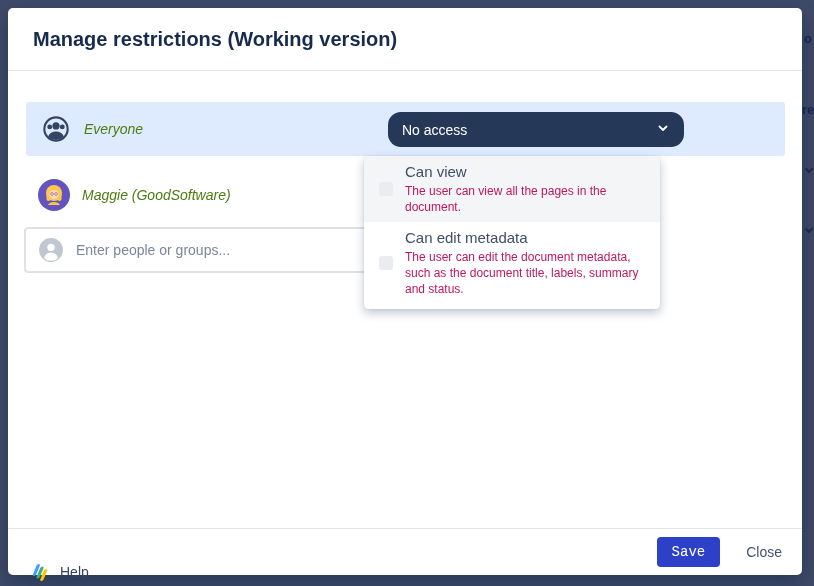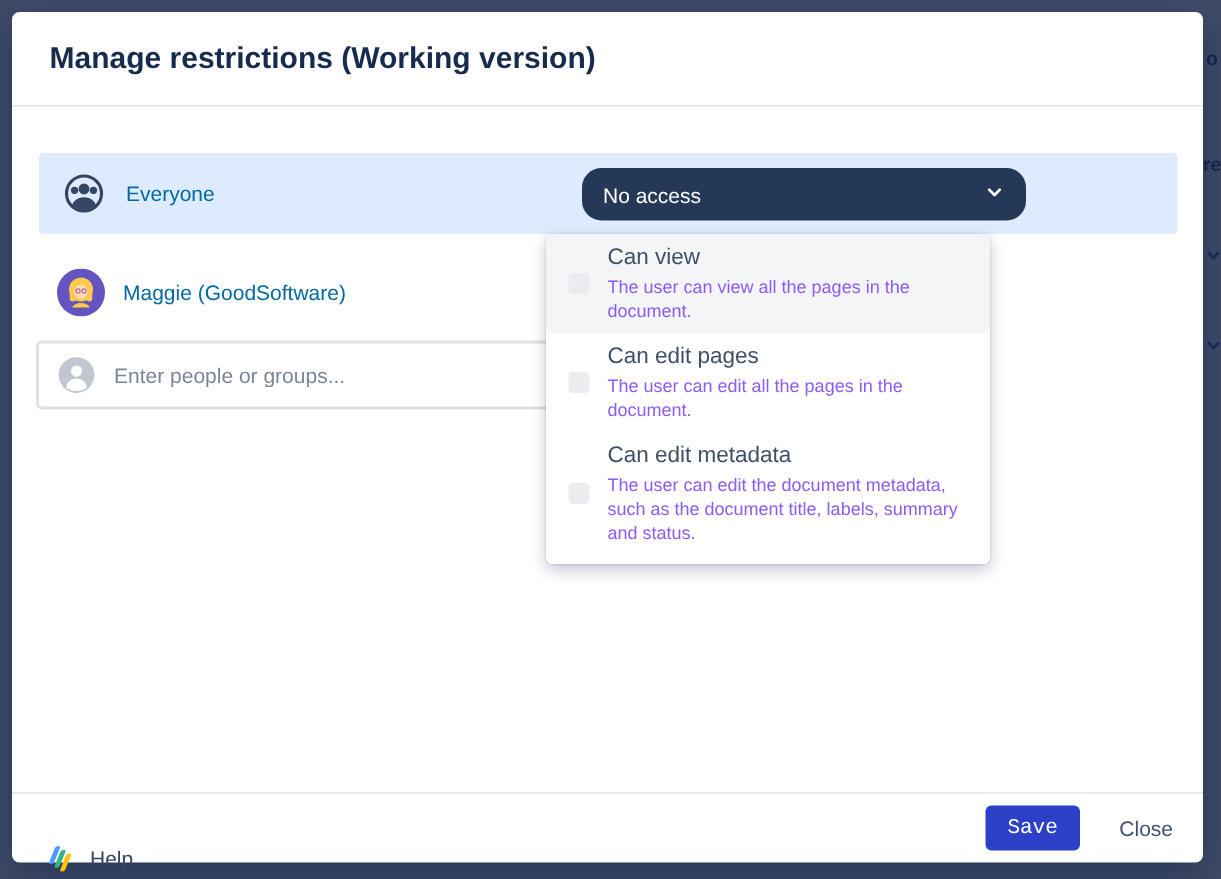--- a/index.html
+++ b/index.html
@@ -31,21 +31,21 @@
 
   .row-everyone {
     position:absolute; left:18px; top:94px; width:759px; height:54px;
     background:#deebff; border-radius:3px;
     display:flex; align-items:center; padding-left:14px; cursor:pointer;
   }
   .row-user {
     position:absolute; left:18px; top:160px; width:360px; height:54px;
     display:flex; align-items:center; padding-left:12px; cursor:pointer;
   }
-  .row-label { font-size:14px; color:#0369a1; margin-left:12px; }
+  .row-label { font-size:14px; color:#4d7c0f; margin-left:12px;font-style:italic; }
   .icon-slot { width:32px; height:32px; display:flex; align-items:center; justify-content:center; }
 
   .access-btn {
     position:absolute; left:380px; top:104px; width:296px; height:35px;
     background:#253858; color:#ffffff; border:none; border-radius:13px;
     font-family:inherit; font-size:14px; text-align:left; padding:0 14px;
     display:flex; align-items:center; justify-content:space-between; cursor:pointer;
   }
 
   .search-box {
@@ -68,21 +68,21 @@
   .menu-item {
     display:flex; align-items:center; padding:7px 14px 7px 15px; cursor:pointer;
   }
   .menu-item.highlighted { background:#f4f5f7; }
   .menu-check {
     width:14px; height:14px; background:#ebecf0; border-radius:3px;
     flex:0 0 14px; margin-right:12px;
   }
   .menu-text { width:242px; }
   .menu-item-title { font-size:15px; color:#3f4f66; line-height:1.25; }
-  .menu-item-desc { font-size:12px; color:#8b5cf6; line-height:1.35; margin-top:1px; }
+  .menu-item-desc { font-size:12px; color:#be185d; line-height:1.35; margin-top:1px; }
 
   .modal-footer {
     position:absolute; left:0; top:520px; width:100%; height:47px;
     border-top:1px solid #e2e4e9; display:flex; align-items:center;
     padding:0 20px 0 20px;
   }
   .help-link { display:flex; align-items:center; cursor:pointer;margin-top:40px; }
   .help-label { font-size:14px; color:#344563; margin-left:10px; }
   .footer-spacer { flex:1; }
   .save-btn {
@@ -158,27 +158,20 @@
     </div>
 
     <div class="menu">
       <div class="menu-item highlighted">
         <span class="menu-check"></span>
         <span class="menu-text">
           <div class="menu-item-title">Can view</div>
           <div class="menu-item-desc">The user can view all the pages in the document.</div>
         </span>
       </div>
-      <div class="menu-item">
-        <span class="menu-check"></span>
-        <span class="menu-text">
-          <div class="menu-item-title">Can edit pages</div>
-          <div class="menu-item-desc">The user can edit all the pages in the document.</div>
-        </span>
-      </div>
       <div class="menu-item" style="padding-bottom:12px;">
         <span class="menu-check"></span>
         <span class="menu-text">
           <div class="menu-item-title">Can edit metadata</div>
           <div class="menu-item-desc">The user can edit the document metadata, such as the document title, labels, summary and status.</div>
         </span>
       </div>
     </div>
 
     <div class="modal-footer">

